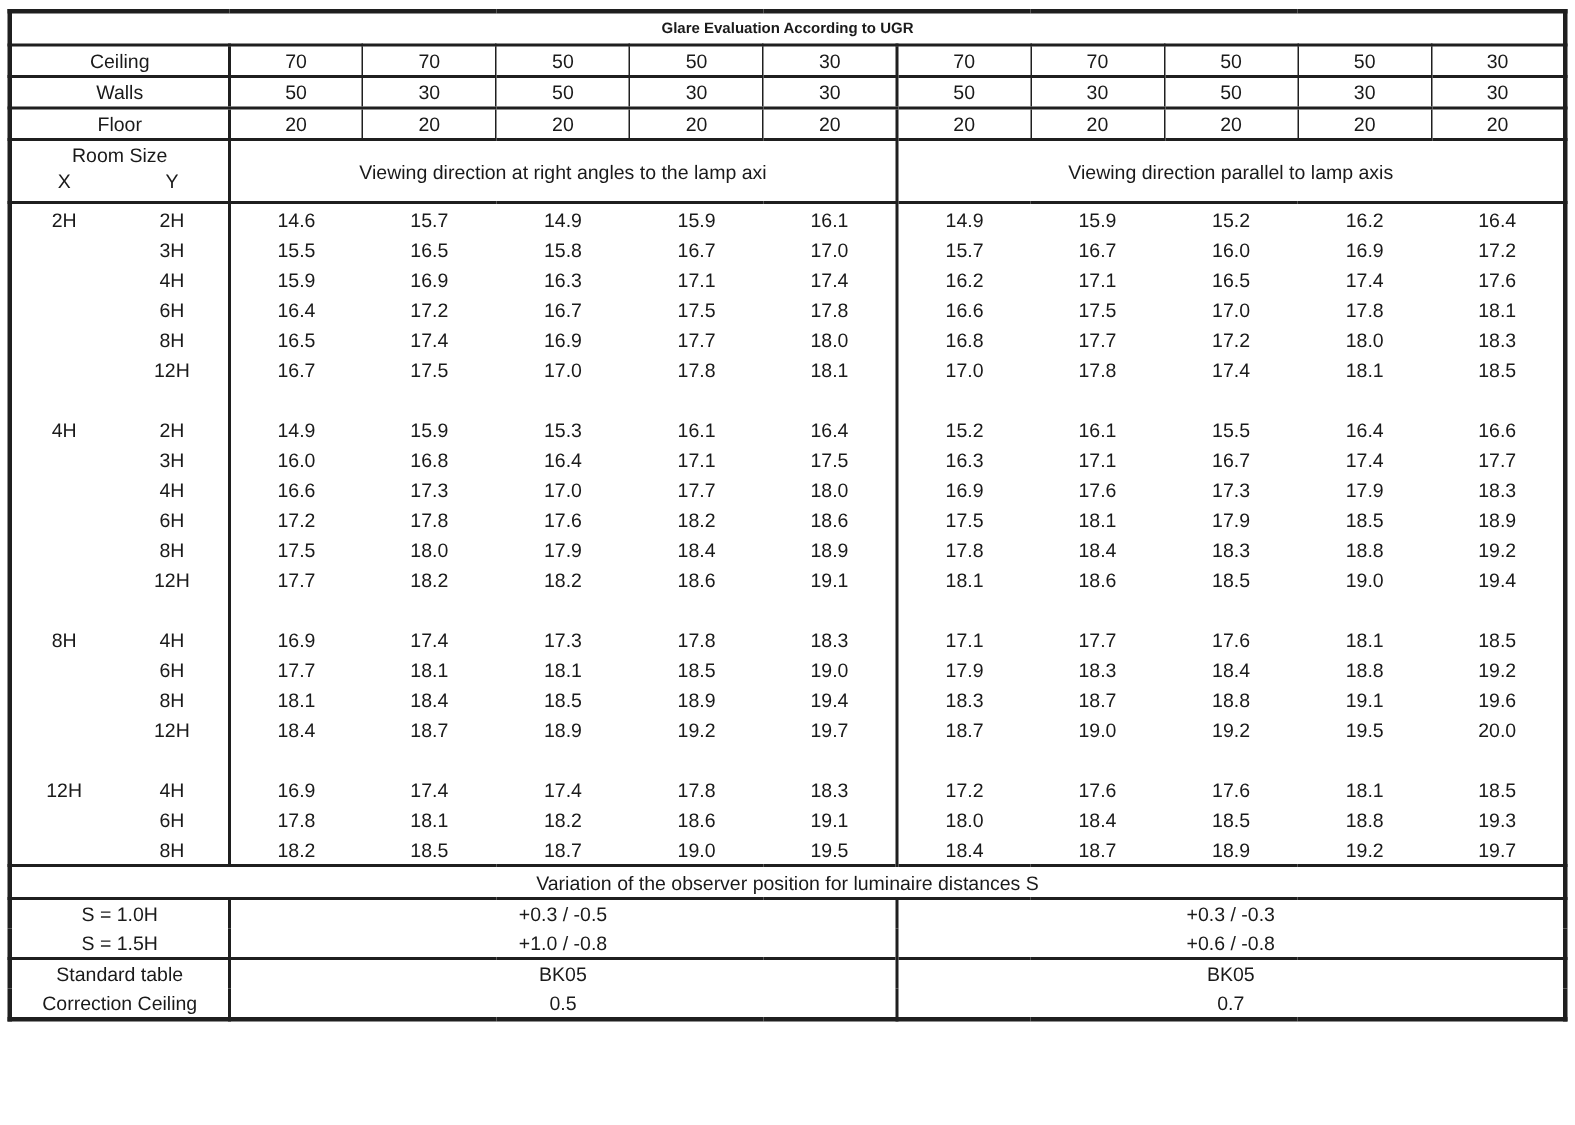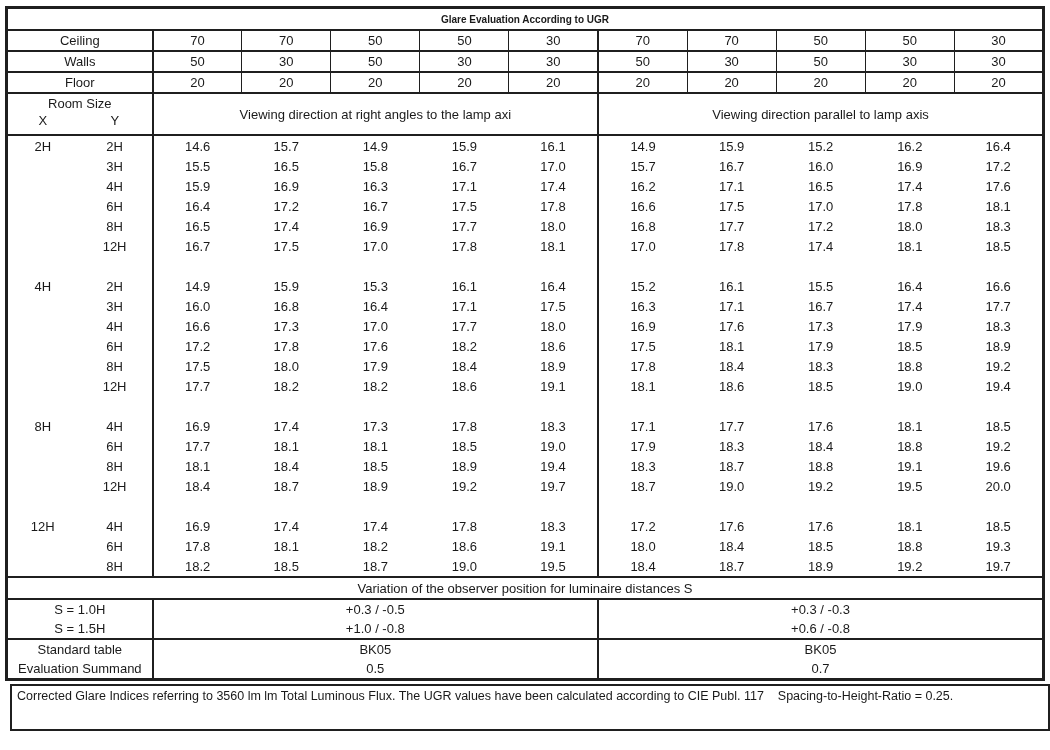--- a/index.html
+++ b/index.html
@@ -425,21 +425,20 @@
           <td class="v2" colspan="5">+0.6 / -0.8</td>
         </tr>
       </tbody>
     <tbody class="srows" id="summary-body">
         <tr>
           <td class=" t2" colspan="2">Standard table</td>
           <td class="v2 t2" colspan="5">BK05</td>
           <td class="v2 t2" colspan="5">BK05</td>
         </tr>
         <tr>
-          <td colspan="2">Evaluation Summand</td>
+          <td colspan="2">Correction Ceiling</td>
           <td class="v2" colspan="5">0.5</td>
           <td class="v2" colspan="5">0.7</td>
         </tr>
       </tbody>
   </table>
 
-  <div class="footer">Corrected Glare Indices referring to 3560 lm lm Total Luminous Flux. The UGR values have been calculated according to CIE Publ. 117    Spacing-to-Height-Ratio = 0.25.</div>
 </div>
 
 </body></html>

